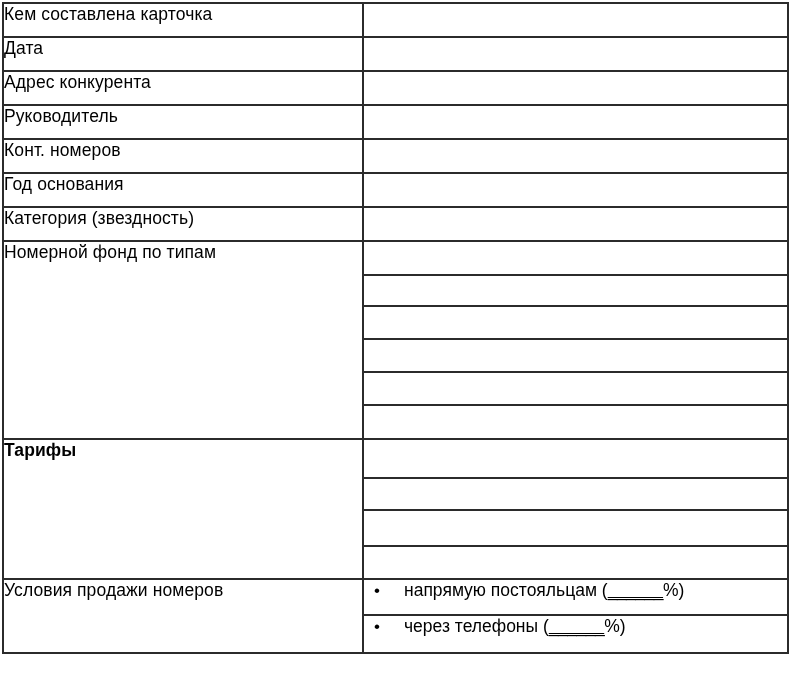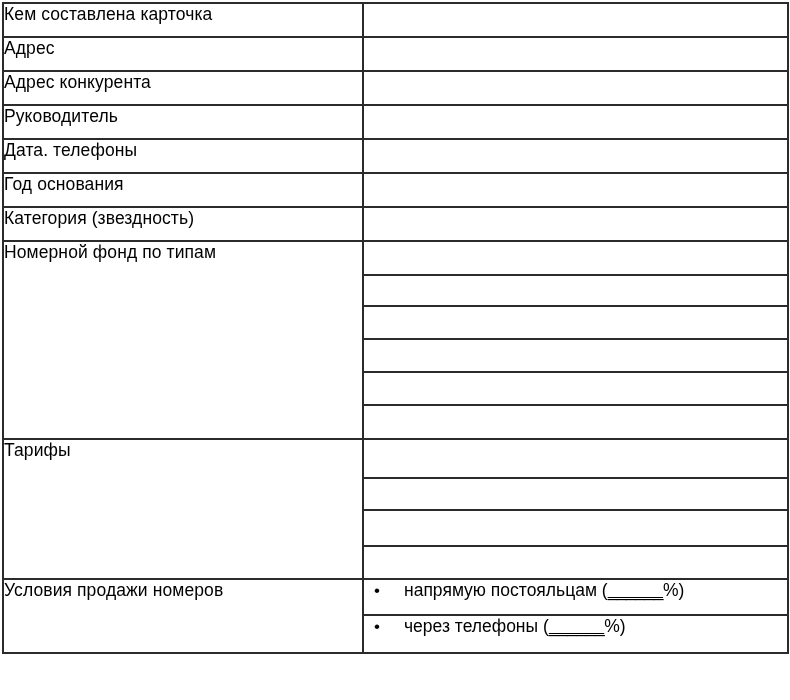--- a/index.html
+++ b/index.html
@@ -57,21 +57,21 @@
   
   .r-simple { height: 34px; }
 
   .sub-a { height: 34px; }
   .sub-b { height: 31px; }
   .sub-c { height: 33px; }
   .sub-d { height: 33px; }
   .sub-e { height: 33px; }
   .sub-f { height: 34px; }
 
-  .t-a { height: 39px; }
+  .t-a { height: 39px; font-weight: bold; }
   .t-b { height: 32px; }
   .t-c { height: 36px; }
   .t-d { height: 33px; }
 
   .cond-a { height: 36px; margin-top: 38px; }
   .cond-b { height: 38px; }
 
   .bullet-line {
     display: flex;
     align-items: center;
@@ -107,36 +107,36 @@
       <col class="c-value">
     </colgroup>
     <tbody>
 
       <tr class="r-simple">
         <td class="label-cell">Кем составлена карточка</td>
         <td class="value-cell"></td>
       </tr>
 
       <tr class="r-simple">
-        <td class="label-cell">Адрес</td>
+        <td class="label-cell">Дата</td>
         <td class="value-cell"></td>
       </tr>
 
       <tr class="r-simple">
         <td class="label-cell">Адрес конкурента</td>
         <td class="value-cell"></td>
       </tr>
 
       <tr class="r-simple">
         <td class="label-cell">Руководитель</td>
         <td class="value-cell"></td>
       </tr>
 
       <tr class="r-simple">
-        <td class="label-cell">Дата. телефоны</td>
+        <td class="label-cell">Конт. номеров</td>
         <td class="value-cell"></td>
       </tr>
 
       <tr class="r-simple">
         <td class="label-cell">Год основания</td>
         <td class="value-cell"></td>
       </tr>
 
       <tr class="r-simple">
         <td class="label-cell">Категория (звездность)</td>

